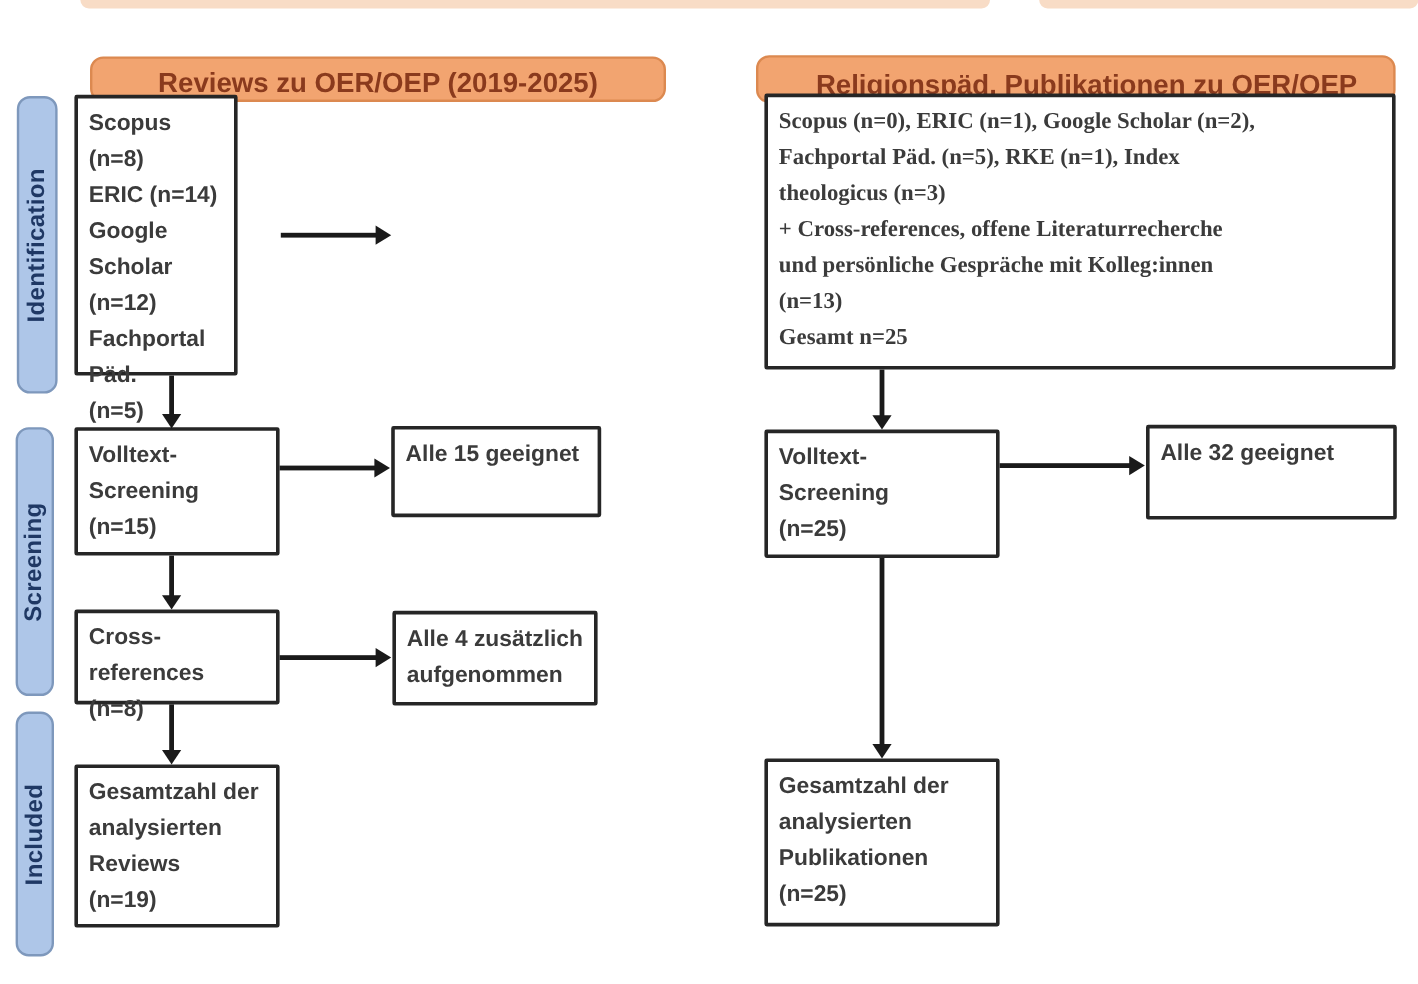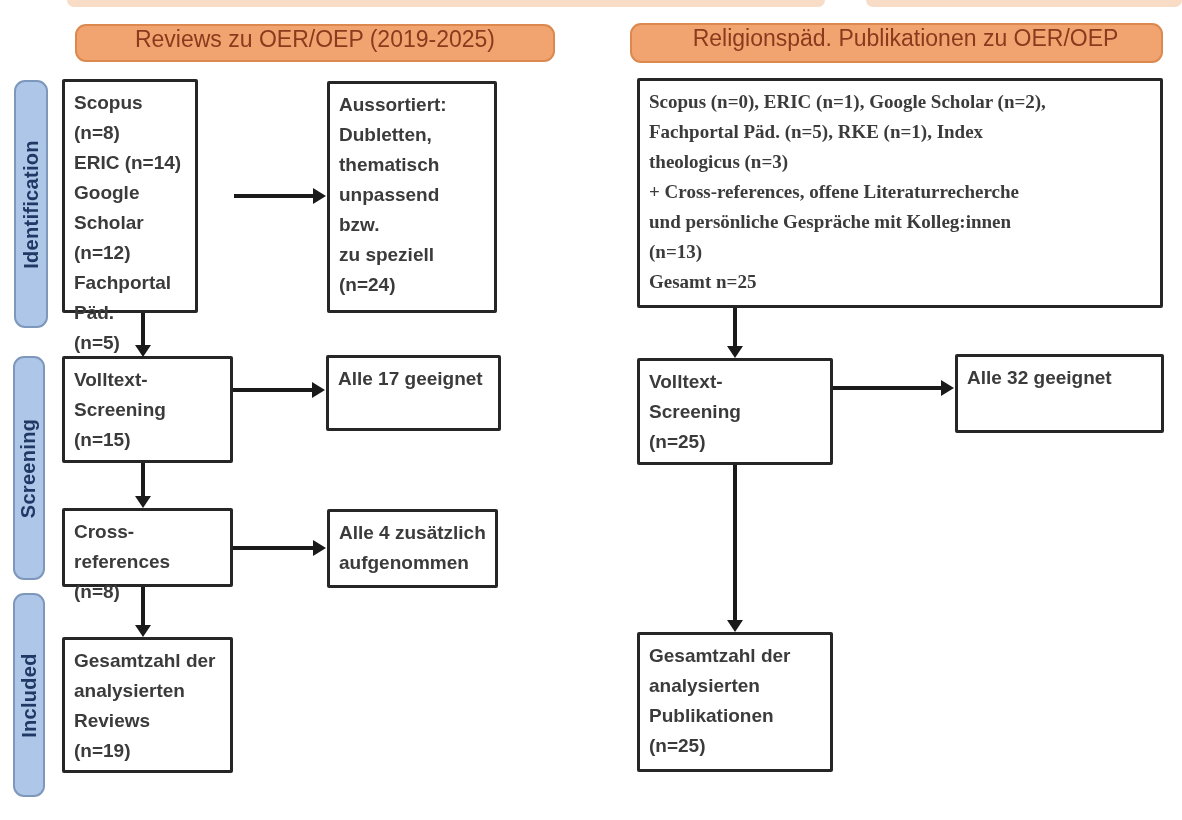--- a/index.html
+++ b/index.html
@@ -19,23 +19,24 @@
     position: absolute; top: 0; height: 7px;
     background: var(--ghost);
     border-radius: 0 0 8px 8px;
   }
   .hdr {
     position: absolute;
     background: var(--header_bg);
     border: 2px solid var(--header_border);
     border-radius: 11px;
     color: var(--header_text);
-    font-size: 23px; font-weight: normal;
-    display: flex; align-items: flex-start; justify-content: center;
+    font-size: 23px; font-weight: bold;
+    display: flex; align-items: flex-end; justify-content: center;
     text-align: center;
+    margin-top: 23px;
   }
   .stage {
     position: absolute;
     background: var(--stage_bg);
     border: 2px solid var(--stage_border);
     border-radius: 11px;
     display: flex; align-items: center; justify-content: center;
   }
   .stage span {
     transform: rotate(-90deg);
@@ -93,30 +94,24 @@
     <span>Included</span>
   </div>
 
   <div class="box" style="left:62px; top:79px; width:136px; height:234px;">Scopus (n=8)
 ERIC (n=14)
 Google Scholar
 (n=12)
 Fachportal Päd.
 (n=5)
 Gesamt n=39</div>
-  <div class="box" style="left:327px; top:81px; width:170px; height:232px;">Aussortiert:
-Dubletten,
-thematisch
-unpassend bzw.
-zu speziell
-(n=24)</div>
   <div class="box" style="left:62px; top:356px; width:171px; height:107px;">Volltext-
 Screening
 (n=15)</div>
-  <div class="box" style="left:326px; top:355px; width:175px; height:76px;">Alle 17 geeignet</div>
+  <div class="box" style="left:326px; top:355px; width:175px; height:76px;">Alle 15 geeignet</div>
   <div class="box" style="left:62px; top:508px; width:171px; height:79px;">Cross-references
 (n=8)</div>
   <div class="box" style="left:327px; top:509px; width:171px; height:79px;">Alle 4 zusätzlich
 aufgenommen</div>
   <div class="box" style="left:62px; top:637px; width:171px; height:136px;">Gesamtzahl der
 analysierten
 Reviews
 (n=19)</div>
 
   <div class="box" style="left:637px; top:78px; width:526px; height:230px;font-family:Liberation Serif, serif;">Scopus (n=0), ERIC (n=1), Google Scholar (n=2),

